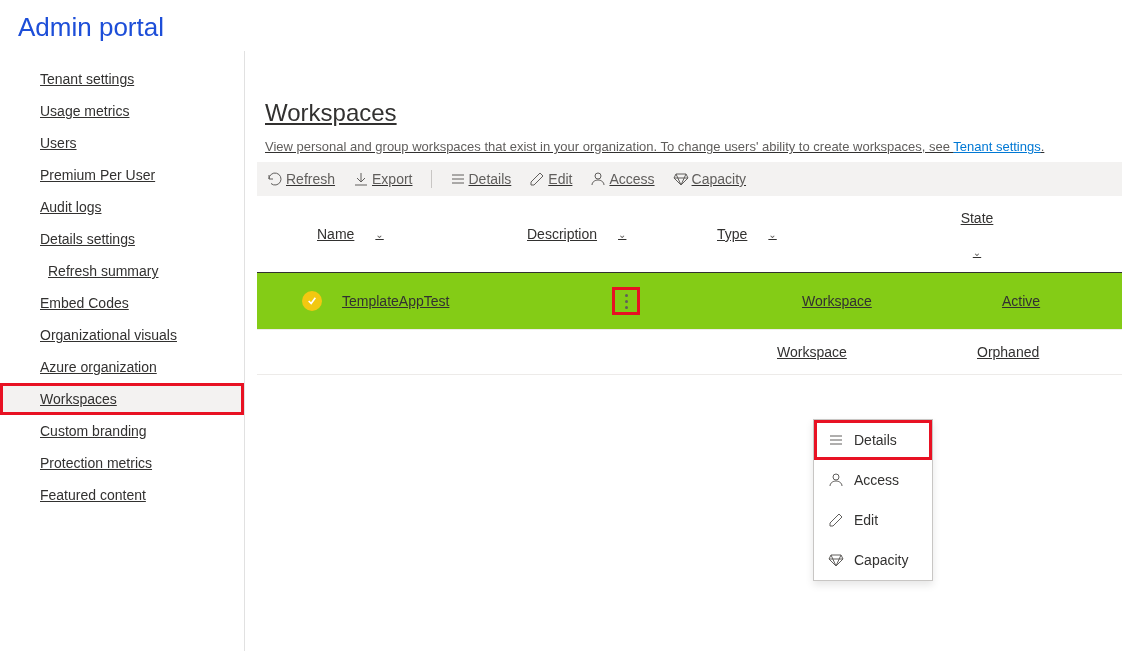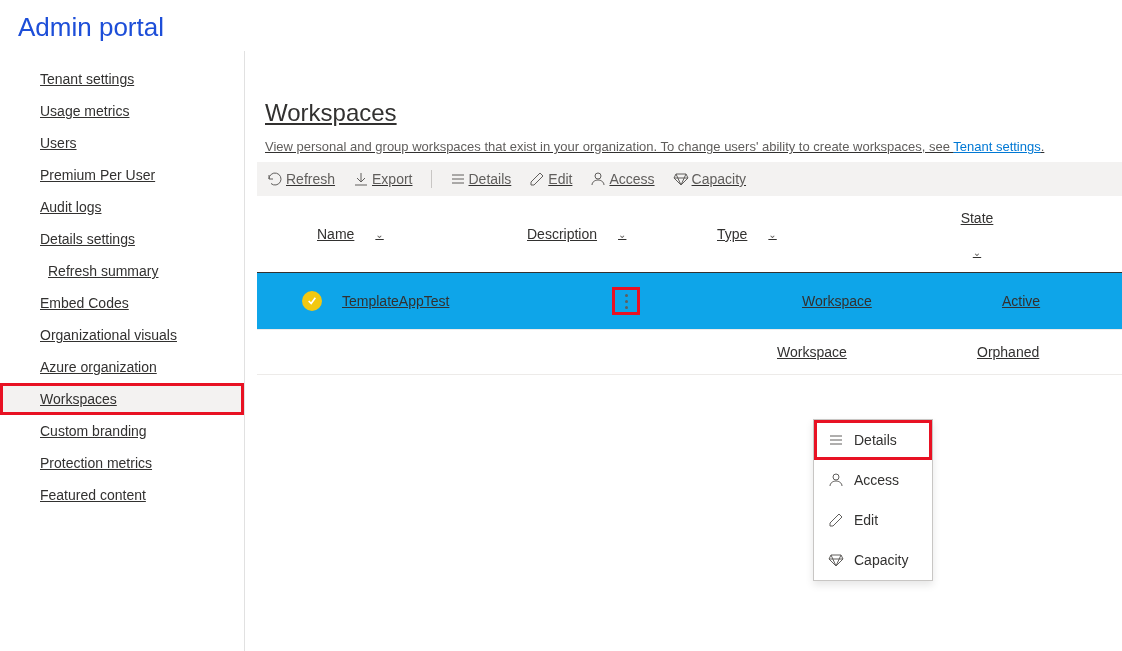--- a/index.html
+++ b/index.html
@@ -24,21 +24,21 @@
 .icon svg { width: 16px; height: 16px; stroke: #605e5c; fill: none; stroke-width: 1; }
 .table { width: 100%; }
 .thead { display: flex; padding: 14px 0; border-bottom: 1px solid #323130; }
 .th { display: flex; align-items: center; gap: 21px; font-size: 14px; color: #323130; cursor: pointer; }
 .th .chev { font-size: 10px; color: #605e5c; }
 .col-name { width: 270px; padding-left: 0; }
 .col-desc { width: 190px; }
 .col-type { width: 200px; }
 .col-state { width: 120px; flex-direction: column; }
 .trow { display: flex; align-items: center; padding: 14px 0; border-bottom: 1px solid #edebe9; font-size: 14px; position: relative; }
-.trow.selected { background: #0ea5e9; padding-left: 25px; }
+.trow.selected { background: #84cc16; padding-left: 25px; }
 .cell-icon { width: 60px; display: flex; justify-content: center; }
 .ws-icon { width: 20px; height: 20px; border-radius: 50%; background: #f2c811; display: flex; align-items: center; justify-content: center; }
 .ws-icon svg { width: 10px; height: 10px; stroke: #fff; fill: none; stroke-width: 2; }
 .cell-name { width: 270px; }
 .cell-desc { width: 190px; position: relative; }
 .more-btn { width: 28px; height: 28px; display: flex; align-items: center; justify-content: center; cursor: pointer; }
 .more-btn.highlight-box { box-shadow: inset 0 0 0 3px #e81123; padding: 2px; }
 .more-dots { display: flex; flex-direction: column; gap: 3px; }
 .more-dots span { width: 3px; height: 3px; border-radius: 50%; background: #605e5c; }
 .cell-type { width: 200px; }

